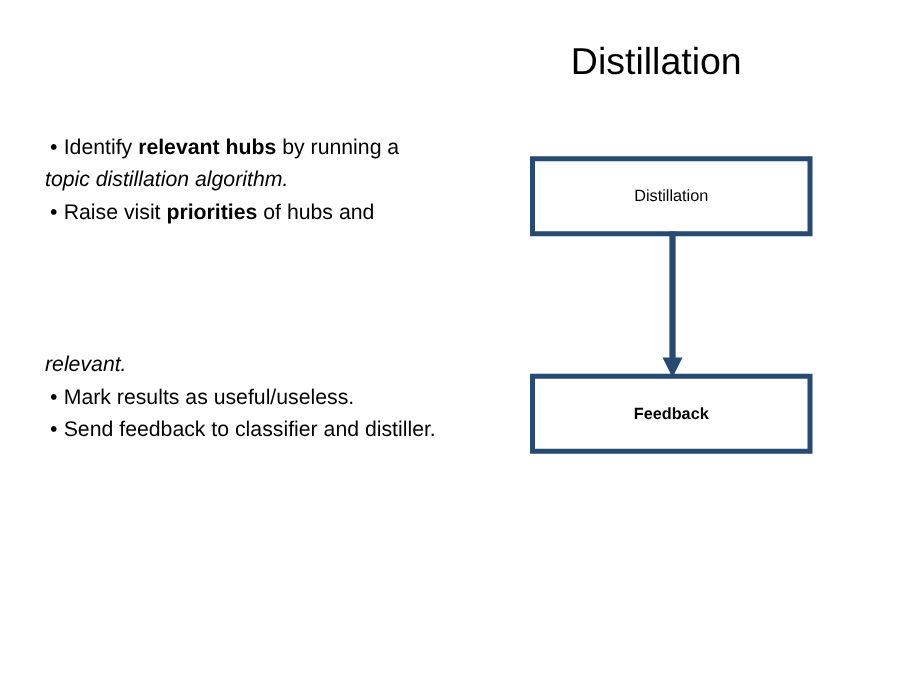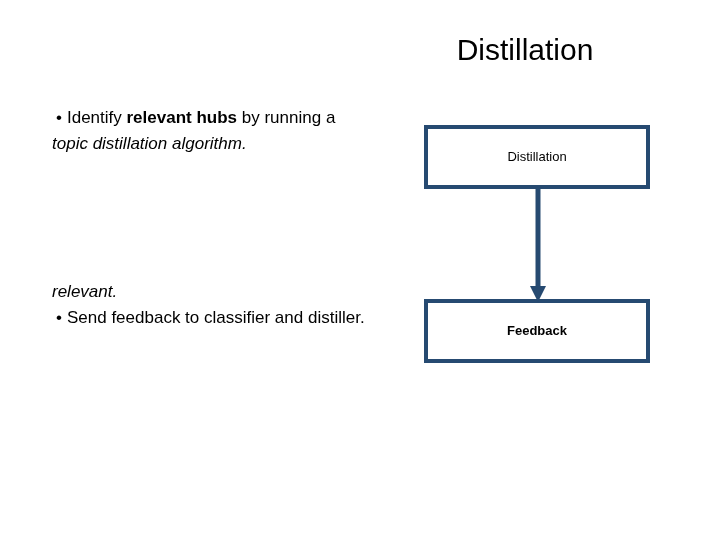--- a/index.html
+++ b/index.html
@@ -38,21 +38,20 @@
   .text-block {
     position: absolute;
     left: 36px;
     width: 380px;
     font-size: 17px;
     line-height: 26px;
     color: #000000;
   }
   .text-block .line {
     white-space: nowrap;
-    margin-left: 16px;
   }
   .text-block .line.bullet {
     padding-left: 4px;
   }
   .text-block .line.cont {
     padding-left: 0px;
     font-style: italic;
   }
   .bullet-dot {
     display: inline-block;
@@ -108,23 +107,25 @@
 </head>
 <body>
 
 <div id="slide" style="background: rgb(255, 255, 255);">
 
   <div class="slide-title">Distillation</div>
 
   <div class="text-block" id="block-1">
       <div class="line bullet"><span class="bullet-dot">•</span><span>Identify </span><span class="bold">relevant hubs</span><span> by running a</span></div>
       <div class="line cont"><span>topic distillation algorithm.</span></div>
+      <div class="line bullet"><span class="bullet-dot">•</span><span>Raise visit </span><span class="bold">priorities</span><span> of hubs and</span></div>
     </div>
   <div class="text-block" id="block-2">
       <div class="line cont"><span>relevant.</span></div>
+      <div class="line bullet"><span class="bullet-dot">•</span><span>Mark results as useful/useless.</span></div>
       <div class="line bullet"><span class="bullet-dot">•</span><span>Send feedback to classifier and distiller.</span></div>
     </div>
 
   <div class="flow-box" id="box-distillation" style="border-color: rgb(38, 74, 113); background: rgb(255, 255, 255);">
     <span class="box-label">Distillation</span>
   </div>
 
   <div class="flow-box" id="box-feedback" style="border-color: rgb(38, 74, 113); background: rgb(255, 255, 255);">
     <span class="box-label">Feedback</span>
   </div>

